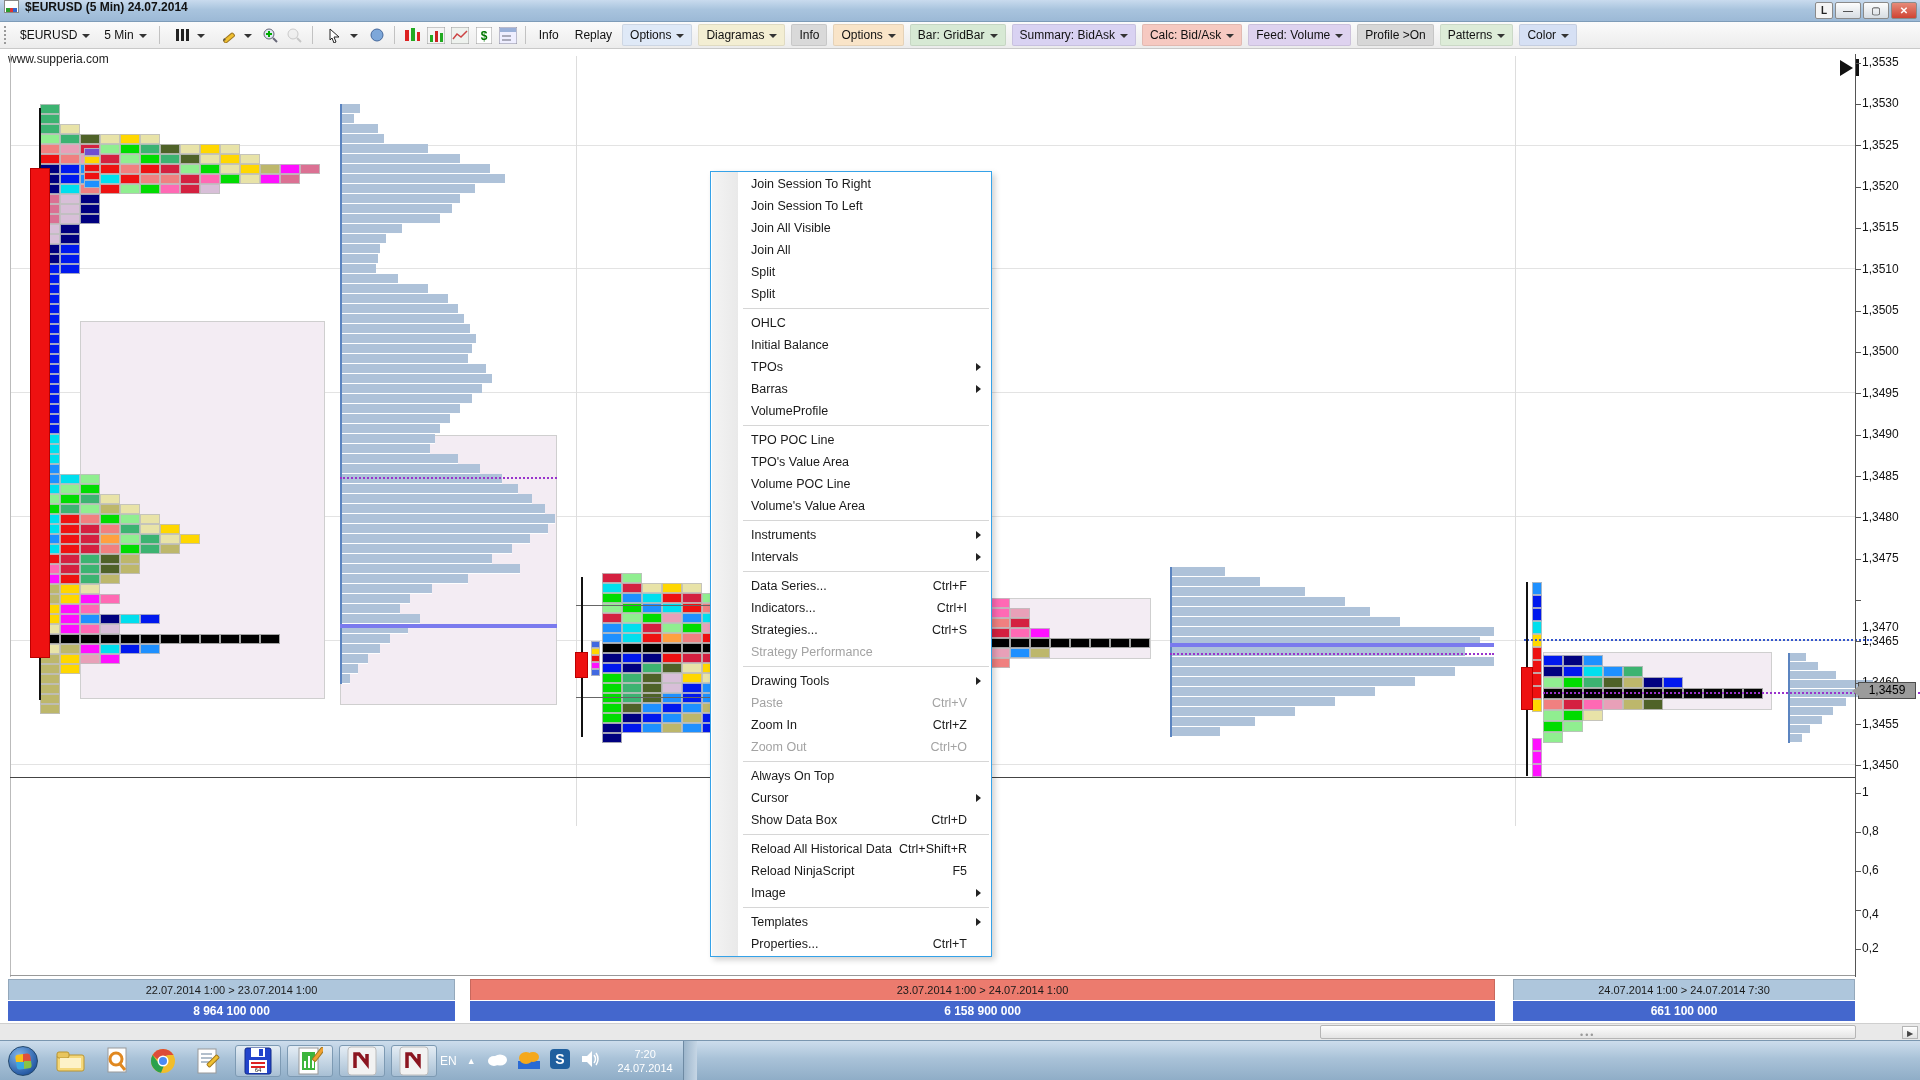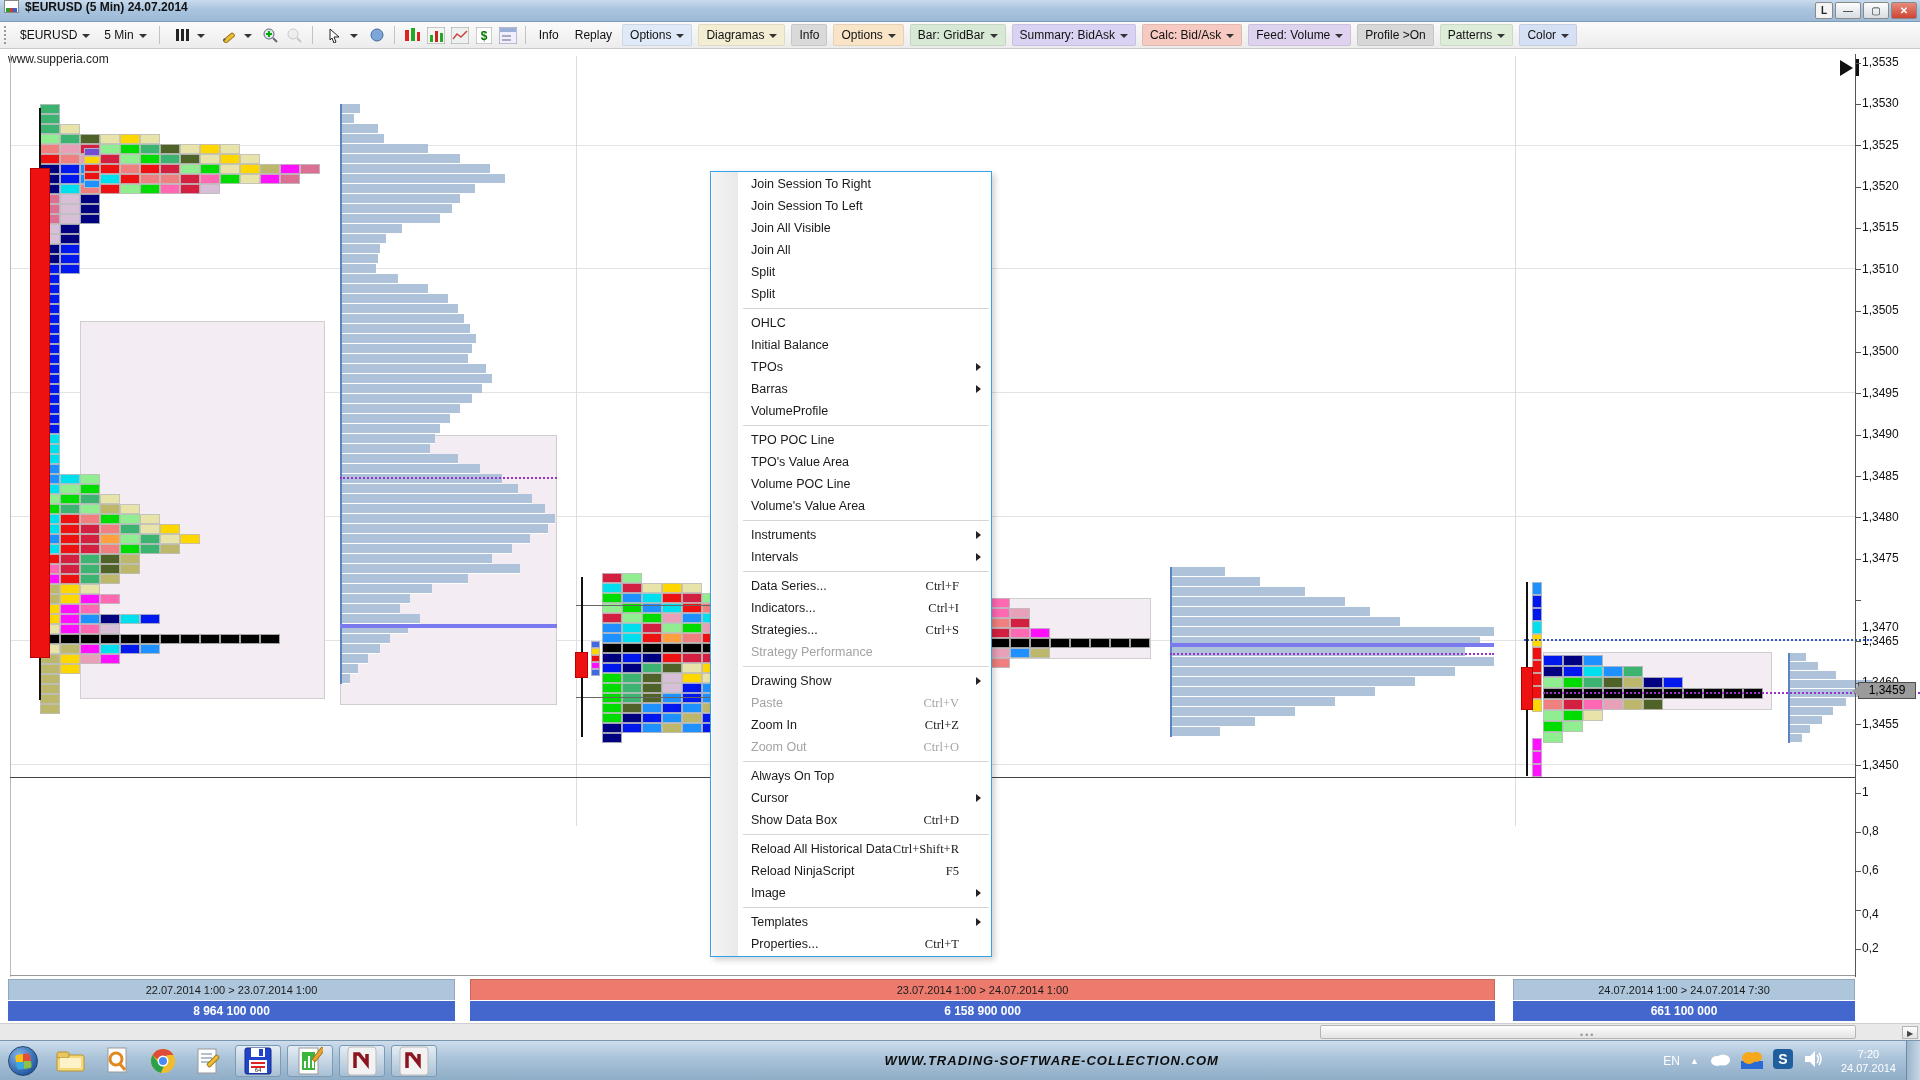--- a/index.html
+++ b/index.html
@@ -59,21 +59,21 @@
   .wick { position:absolute; width:2px; background:#111; }
 
   
   #menu { position:absolute; left:710px; top:122px; width:282px; background:#fff;
     border:1px solid #35a2e8; box-shadow:3px 3px 6px rgba(0,0,0,0.18); z-index:50; padding:1px 0; }
   #menu:before { content:""; position:absolute; left:1px; top:0; bottom:0; width:26px;
     background:linear-gradient(90deg,#f4f4f4,#e9e9e9); }
   .mi { position:relative; height:22px; line-height:22px; padding-left:40px; font-size:12.5px;
     color:#1a1a1a; white-space:nowrap; }
   .mi.disabled { color:#a3a3a3; }
-  .mi .sc { position:absolute; right:32px; color:inherit;font-family:Liberation Serif, serif; }
+  .mi .sc { position:absolute; right:24px; color:inherit; }
   .mi .sub { position:absolute; right:10px; top:7px; width:0; height:0;
     border-top:4px solid transparent; border-bottom:4px solid transparent; border-left:5px solid #222; }
   .msep { height:1px; background:#d6d6d6; margin:3px 2px 3px 32px; }
 
   
   #sessions { position:absolute; left:0; top:977px; width:1920px; height:46px; background:#fff; }
   .sess { position:absolute; top:2px; height:42px; }
   .sess .range { height:21px; font-size:11px; color:#1a1a1a; text-align:center; line-height:21px;
     border:1px solid rgba(0,0,0,0.15); border-bottom:none; }
   .sess .vol { height:20px; margin-top:1px; background:#4467cd; color:#fff; font-size:12px;
@@ -1100,21 +1100,21 @@
         <div class="mi"><span>Volume's Value Area</span></div>
         <div class="msep"></div>
         <div class="mi"><span>Instruments</span><span class="sub"></span></div>
         <div class="mi"><span>Intervals</span><span class="sub"></span></div>
         <div class="msep"></div>
         <div class="mi"><span>Data Series...</span><span class="sc">Ctrl+F</span></div>
         <div class="mi"><span>Indicators...</span><span class="sc">Ctrl+I</span></div>
         <div class="mi"><span>Strategies...</span><span class="sc">Ctrl+S</span></div>
         <div class="mi disabled"><span>Strategy Performance</span></div>
         <div class="msep"></div>
-        <div class="mi"><span>Drawing Show</span><span class="sub"></span></div>
+        <div class="mi"><span>Drawing Tools</span><span class="sub"></span></div>
         <div class="mi disabled"><span>Paste</span><span class="sc">Ctrl+V</span></div>
         <div class="mi"><span>Zoom In</span><span class="sc">Ctrl+Z</span></div>
         <div class="mi disabled"><span>Zoom Out</span><span class="sc">Ctrl+O</span></div>
         <div class="msep"></div>
         <div class="mi"><span>Always On Top</span></div>
         <div class="mi"><span>Cursor</span><span class="sub"></span></div>
         <div class="mi"><span>Show Data Box</span><span class="sc">Ctrl+D</span></div>
         <div class="msep"></div>
         <div class="mi"><span>Reload All Historical Data</span><span class="sc">Ctrl+Shift+R</span></div>
         <div class="mi"><span>Reload NinjaScript</span><span class="sc">F5</span></div>
@@ -1210,21 +1210,20 @@
           <rect x="1" y="1" width="28" height="28" rx="3" fill="#f2f2f2" stroke="#bbb"></rect>
           <path d="M8 22 L8 8 L12 8 L20 18 L20 8" fill="none" stroke="#8b1520" stroke-width="3.5"></path>
         </svg>
     </span>
     <span class="task-btn">
       <svg width="30" height="30">
           <rect x="1" y="1" width="28" height="28" rx="3" fill="#f2f2f2" stroke="#bbb"></rect>
           <path d="M8 22 L8 8 L12 8 L20 18 L20 8" fill="none" stroke="#8b1520" stroke-width="3.5"></path>
         </svg>
     </span>
-    <div id="tb-url">WWW.TRADING-SOFTWARE-COLLECTION.COM</div>
     <div id="tray">
       <span>EN</span>
       <span style="font-size:9px;">▲</span>
       <span>
         <svg width="22" height="14">
             <ellipse cx="8" cy="9" rx="6" ry="5" fill="#fff"></ellipse>
             <ellipse cx="14" cy="8" rx="7" ry="5.5" fill="#fff"></ellipse>
           </svg>
       </span>
       <span>

